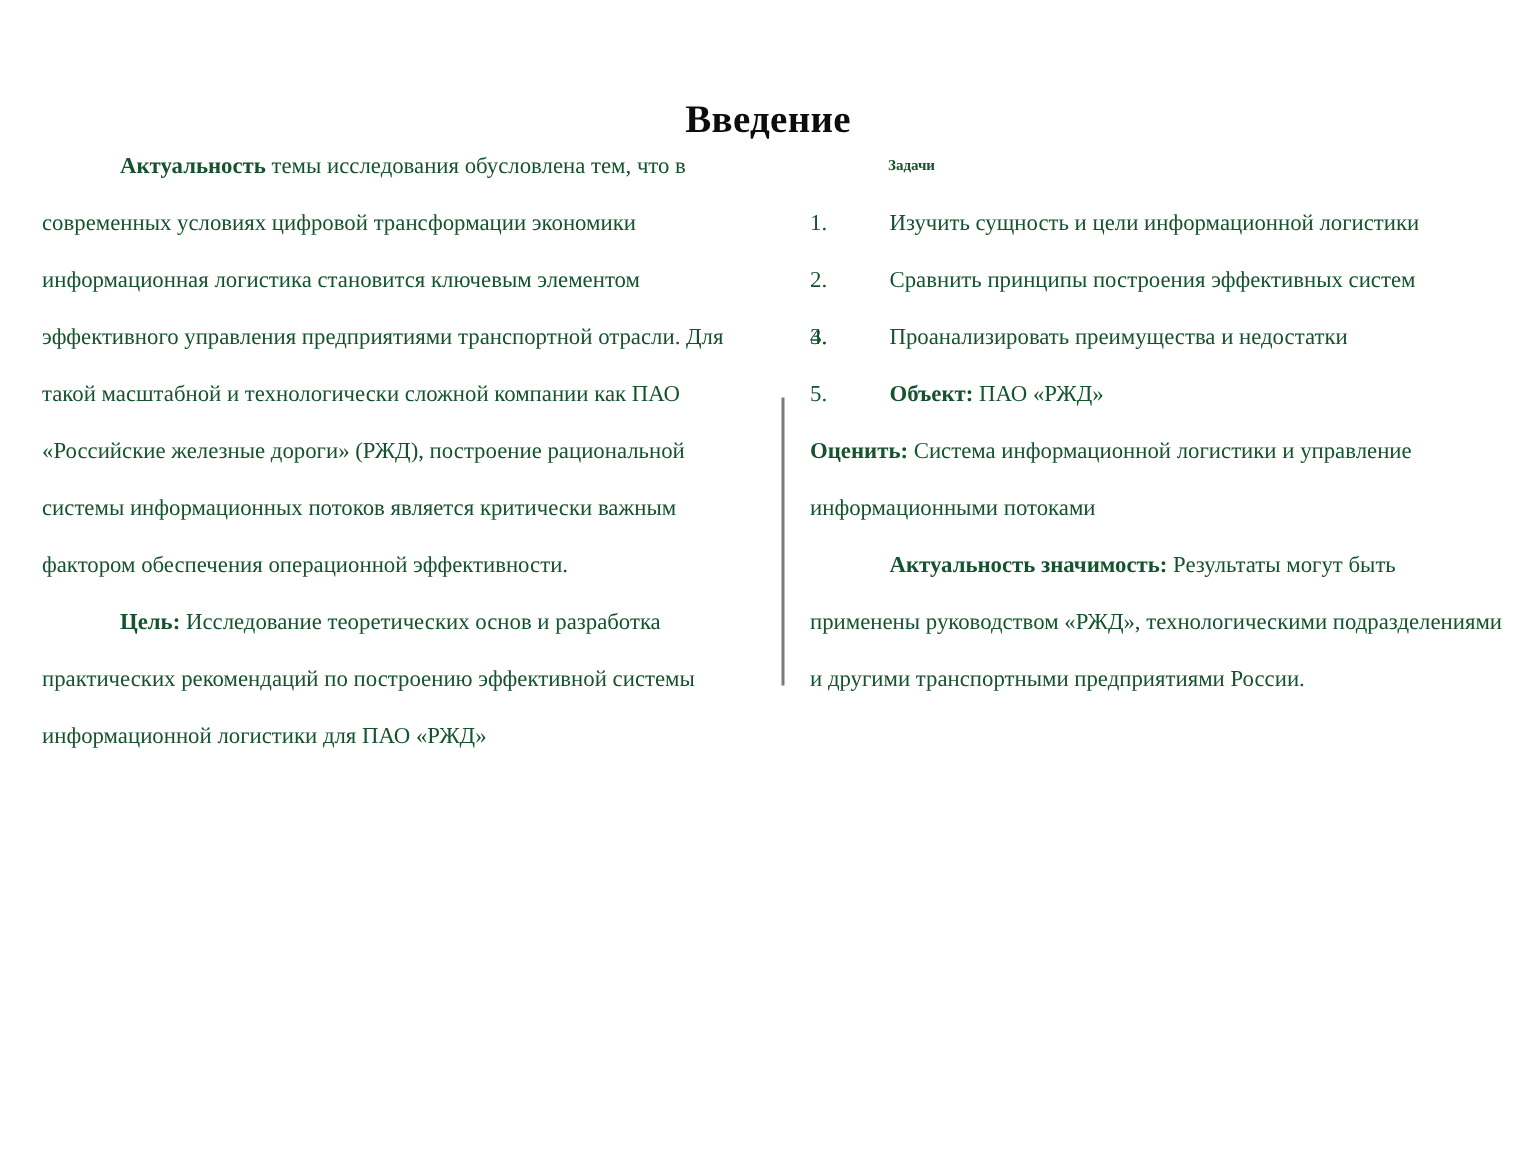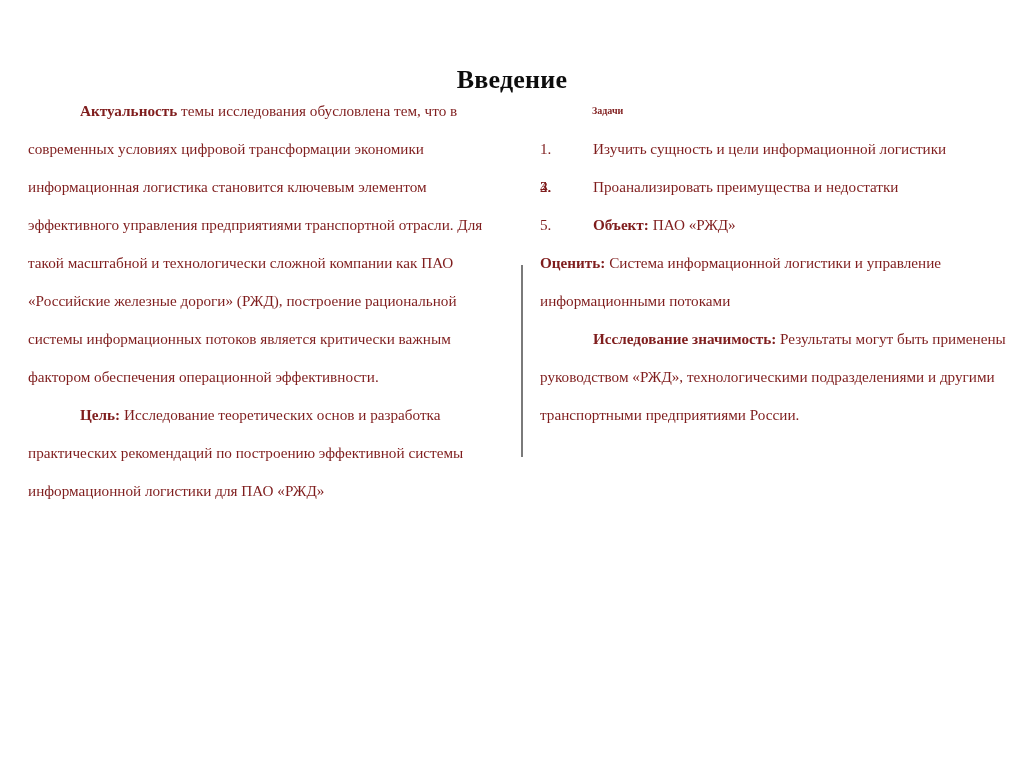--- a/index.html
+++ b/index.html
@@ -44,21 +44,21 @@
     top: 92px;
     left: 0;
     width: 1024px;
   }
 
   .col {
     position: absolute;
     top: 0;
     font-size: 15.2px;
     line-height: 38px;
-    color: #7f1d1d;
+    color: #14532d;
     text-align: left;
   }
 
   .col-left {
     left: 28px;
     width: 478px;
   }
 
   .col-right {
     left: 540px;
@@ -154,35 +154,36 @@
 
       <p class="tasks-heading">Задачи</p>
 
       <ol class="task-list">
         <li>
           <span class="task-num">1.</span>
           <span class="task-text">Изучить сущность и цели информационной логистики</span>
         </li>
         <li>
           <span class="task-num">2.</span>
+          <span class="task-text">Сравнить принципы построения эффективных систем</span>
         </li>
         <li>
           <span class="task-num">3.</span>
         </li>
         <li>
           <span class="task-num">4.</span>
           <span class="task-text">Проанализировать преимущества и недостатки</span>
         </li>
         <li>
           <span class="task-num">5.</span>
         </li>
       </ol>
 
       <p class="obj-line"><span class="lead">Объект:</span><span> ПАО «РЖД»</span></p>
 
       <p class="subj-line"><span class="lead">Оценить:</span><span> Система информационной логистики и управление информационными потоками</span></p>
 
-      <p class="signif-line"><span class="lead">Исследование значимость:</span><span> Результаты могут быть применены руководством «РЖД», технологическими подразделениями и другими транспортными предприятиями России.</span></p>
+      <p class="signif-line"><span class="lead">Актуальность значимость:</span><span> Результаты могут быть применены руководством «РЖД», технологическими подразделениями и другими транспортными предприятиями России.</span></p>
 
     </div>
 
   </div>
 </div>
 
 </body></html>

